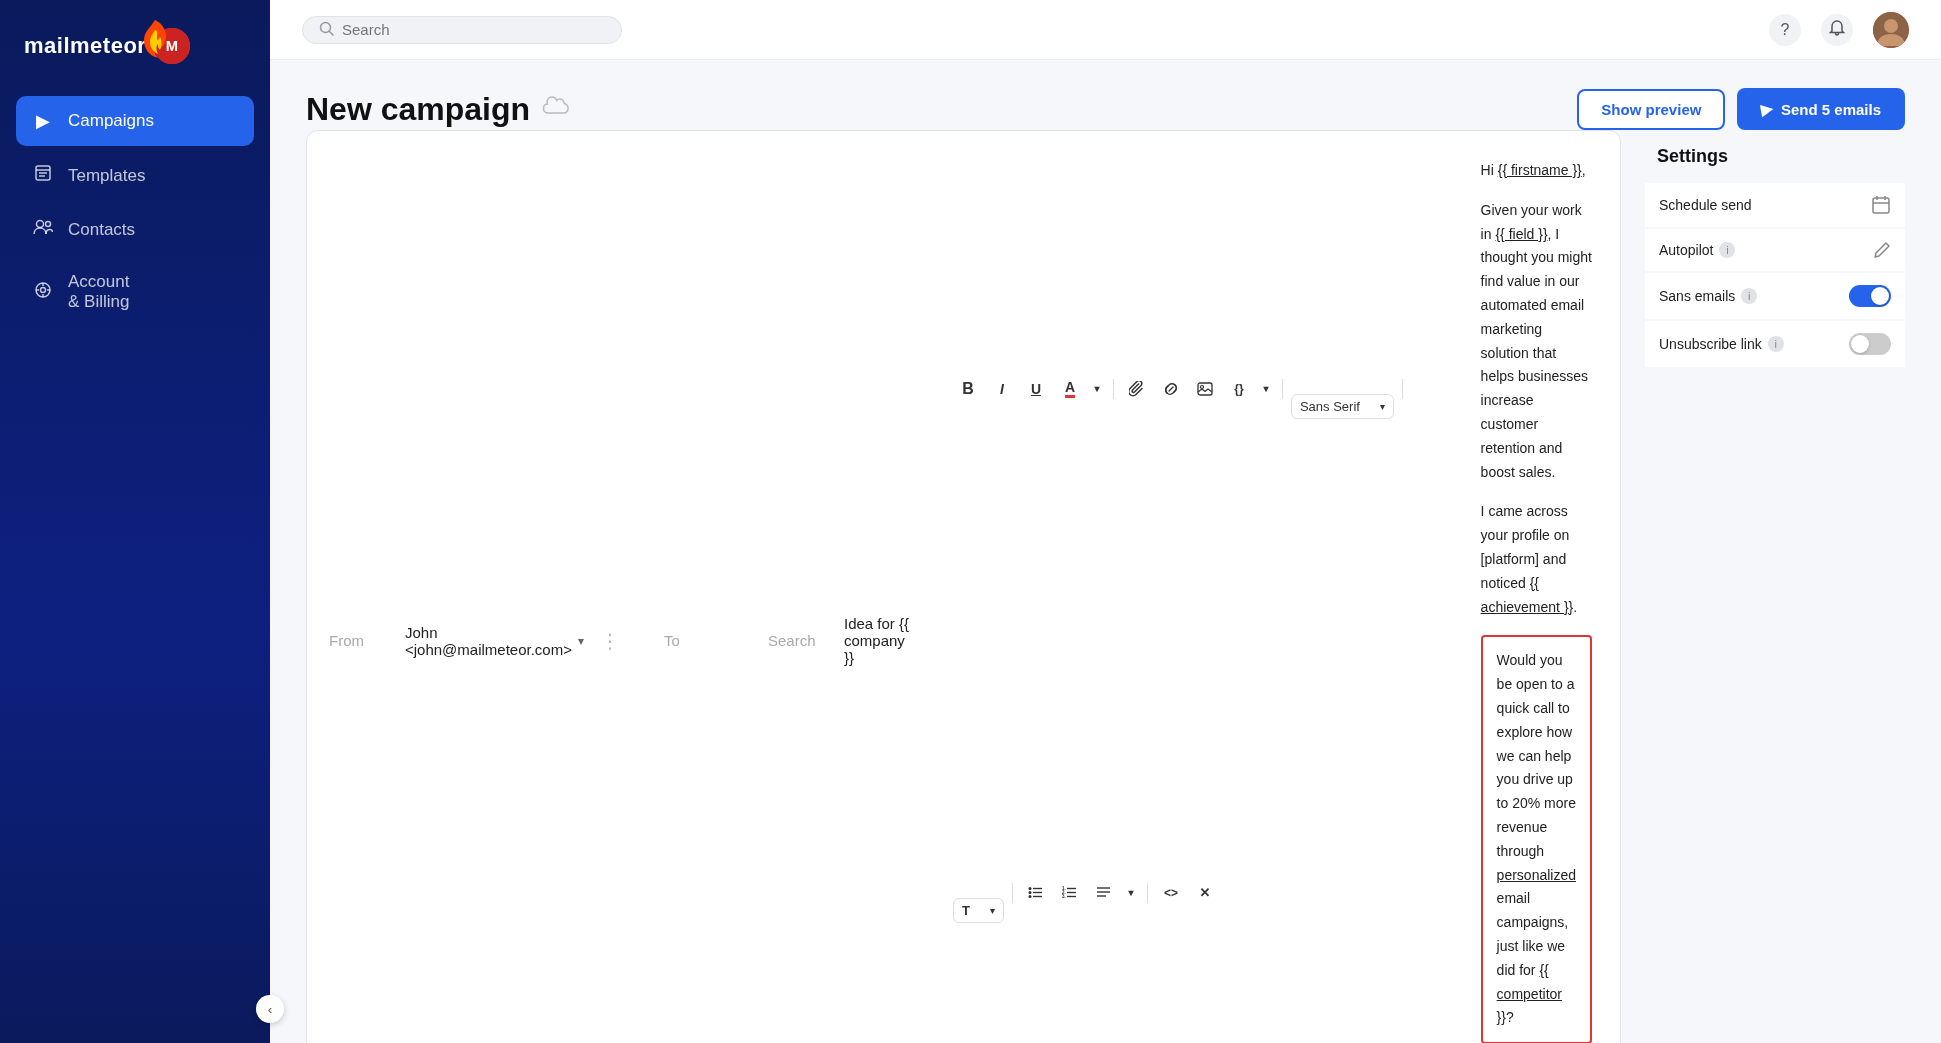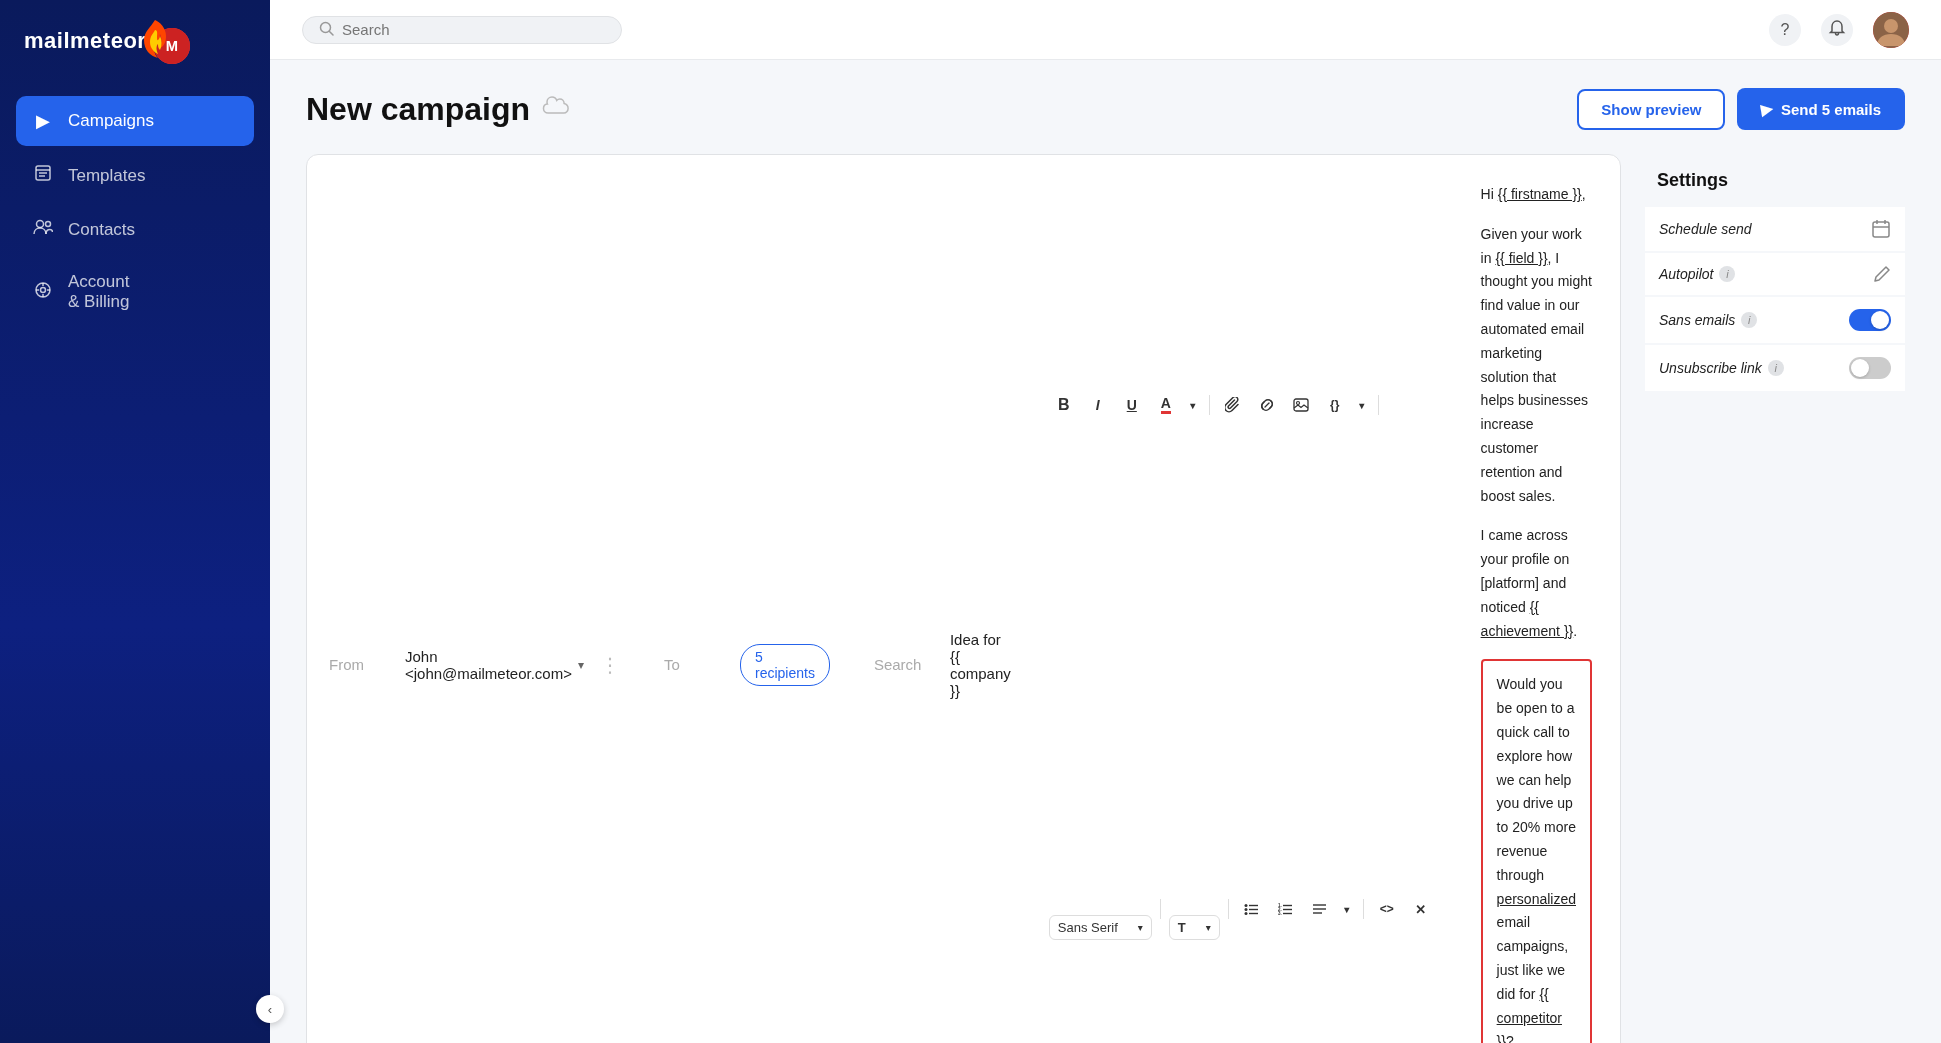--- a/index.html
+++ b/index.html
@@ -162,21 +162,20 @@
       flex-direction: column;
       padding: 28px 36px;
       overflow: auto;
     }
 
     
     .page-header {
       display: flex;
       align-items: center;
       justify-content: space-between;
-      margin-bottom: 24px;
     }
     .page-title-area {
       display: flex;
       align-items: center;
       gap: 12px;
     }
     .page-title {
       font-size: 32px;
       font-weight: 800;
       color: #111;
@@ -365,21 +364,20 @@
     }
     .setting-row:first-of-type {
       border-radius: 8px 8px 0 0;
     }
     .setting-label {
       display: flex;
       align-items: center;
       gap: 6px;
       font-size: 14px;
       color: #222;
-      font-style: italic;
     }
     .setting-info {
       width: 16px;
       height: 16px;
       border-radius: 50%;
       background: #e0e2e5;
       color: #888;
       font-size: 11px;
       display: flex;
       align-items: center;
@@ -444,21 +442,21 @@
       font-size: 16px;
       font-weight: 600;
       cursor: pointer;
     }
   </style>
 </head>
 <body>
 
 <div id="sidebar">
   <div class="sidebar-logo">
-    <div style="position:relative;display:flex;gap:8px;">
+    <div style="position:relative;display:flex;align-items:center;gap:8px;">
       <span class="logo-text">mailmeteor</span>
       <div class="logo-icon">
 
         <svg width="44" height="44" viewBox="0 0 44 44">
           <ellipse cx="22" cy="22" rx="22" ry="22" fill="#cc2222"></ellipse>
           <text x="22" y="28" text-anchor="middle" fill="white" font-size="18" font-weight="bold" font-family="Arial">M</text>
         </svg>
       </div>
     </div>
   </div>
@@ -581,23 +579,20 @@
             <span class="from-dropdown">
               <span>John &lt;john@mailmeteor.com&gt;</span>
               <span class="dropdown-arrow">▾</span>
             </span>
           </div>
           <span class="field-menu">⋮</span>
         </div>
 
         <div class="email-field">
           <span class="field-label">To</span>
-          <div class="field-value">
-            <span class="recipients-badge">5 recipients</span>
-          </div>
         </div>
 
         <div class="email-field">
           <span class="field-label">Search</span>
           <div class="field-value">
             <span>Idea for {{ company }}</span>
           </div>
         </div>
 
         <div class="toolbar">

